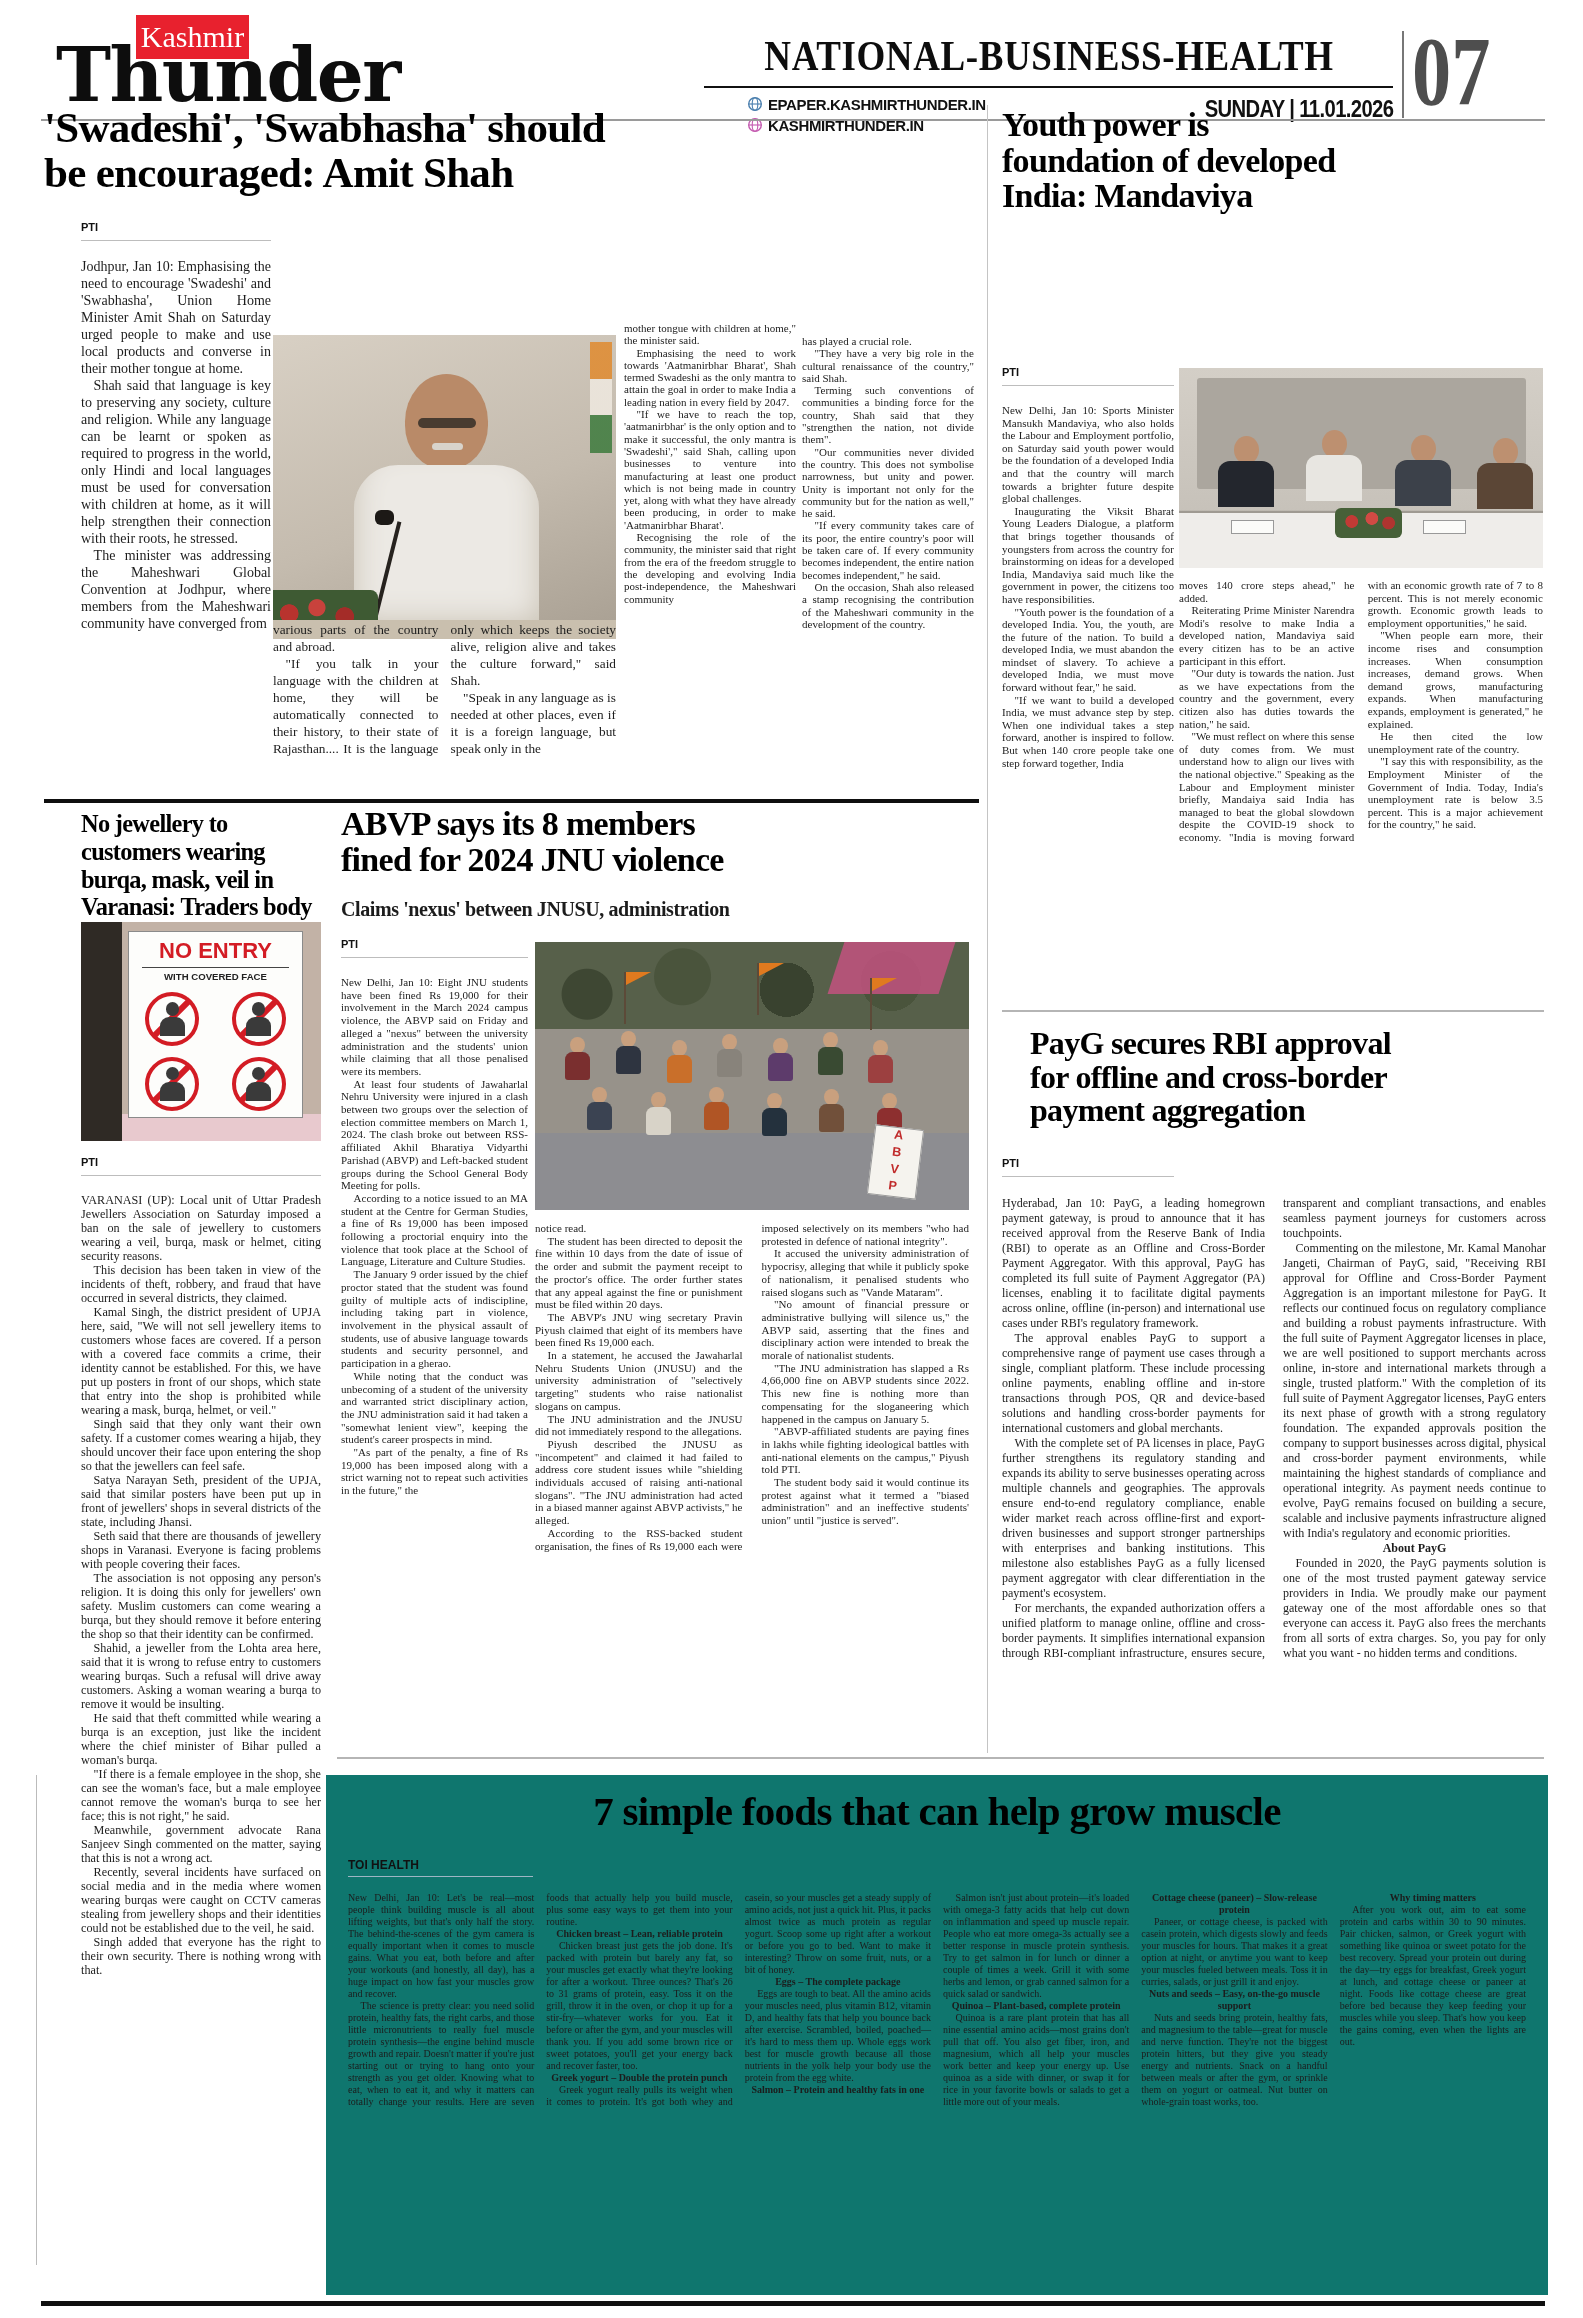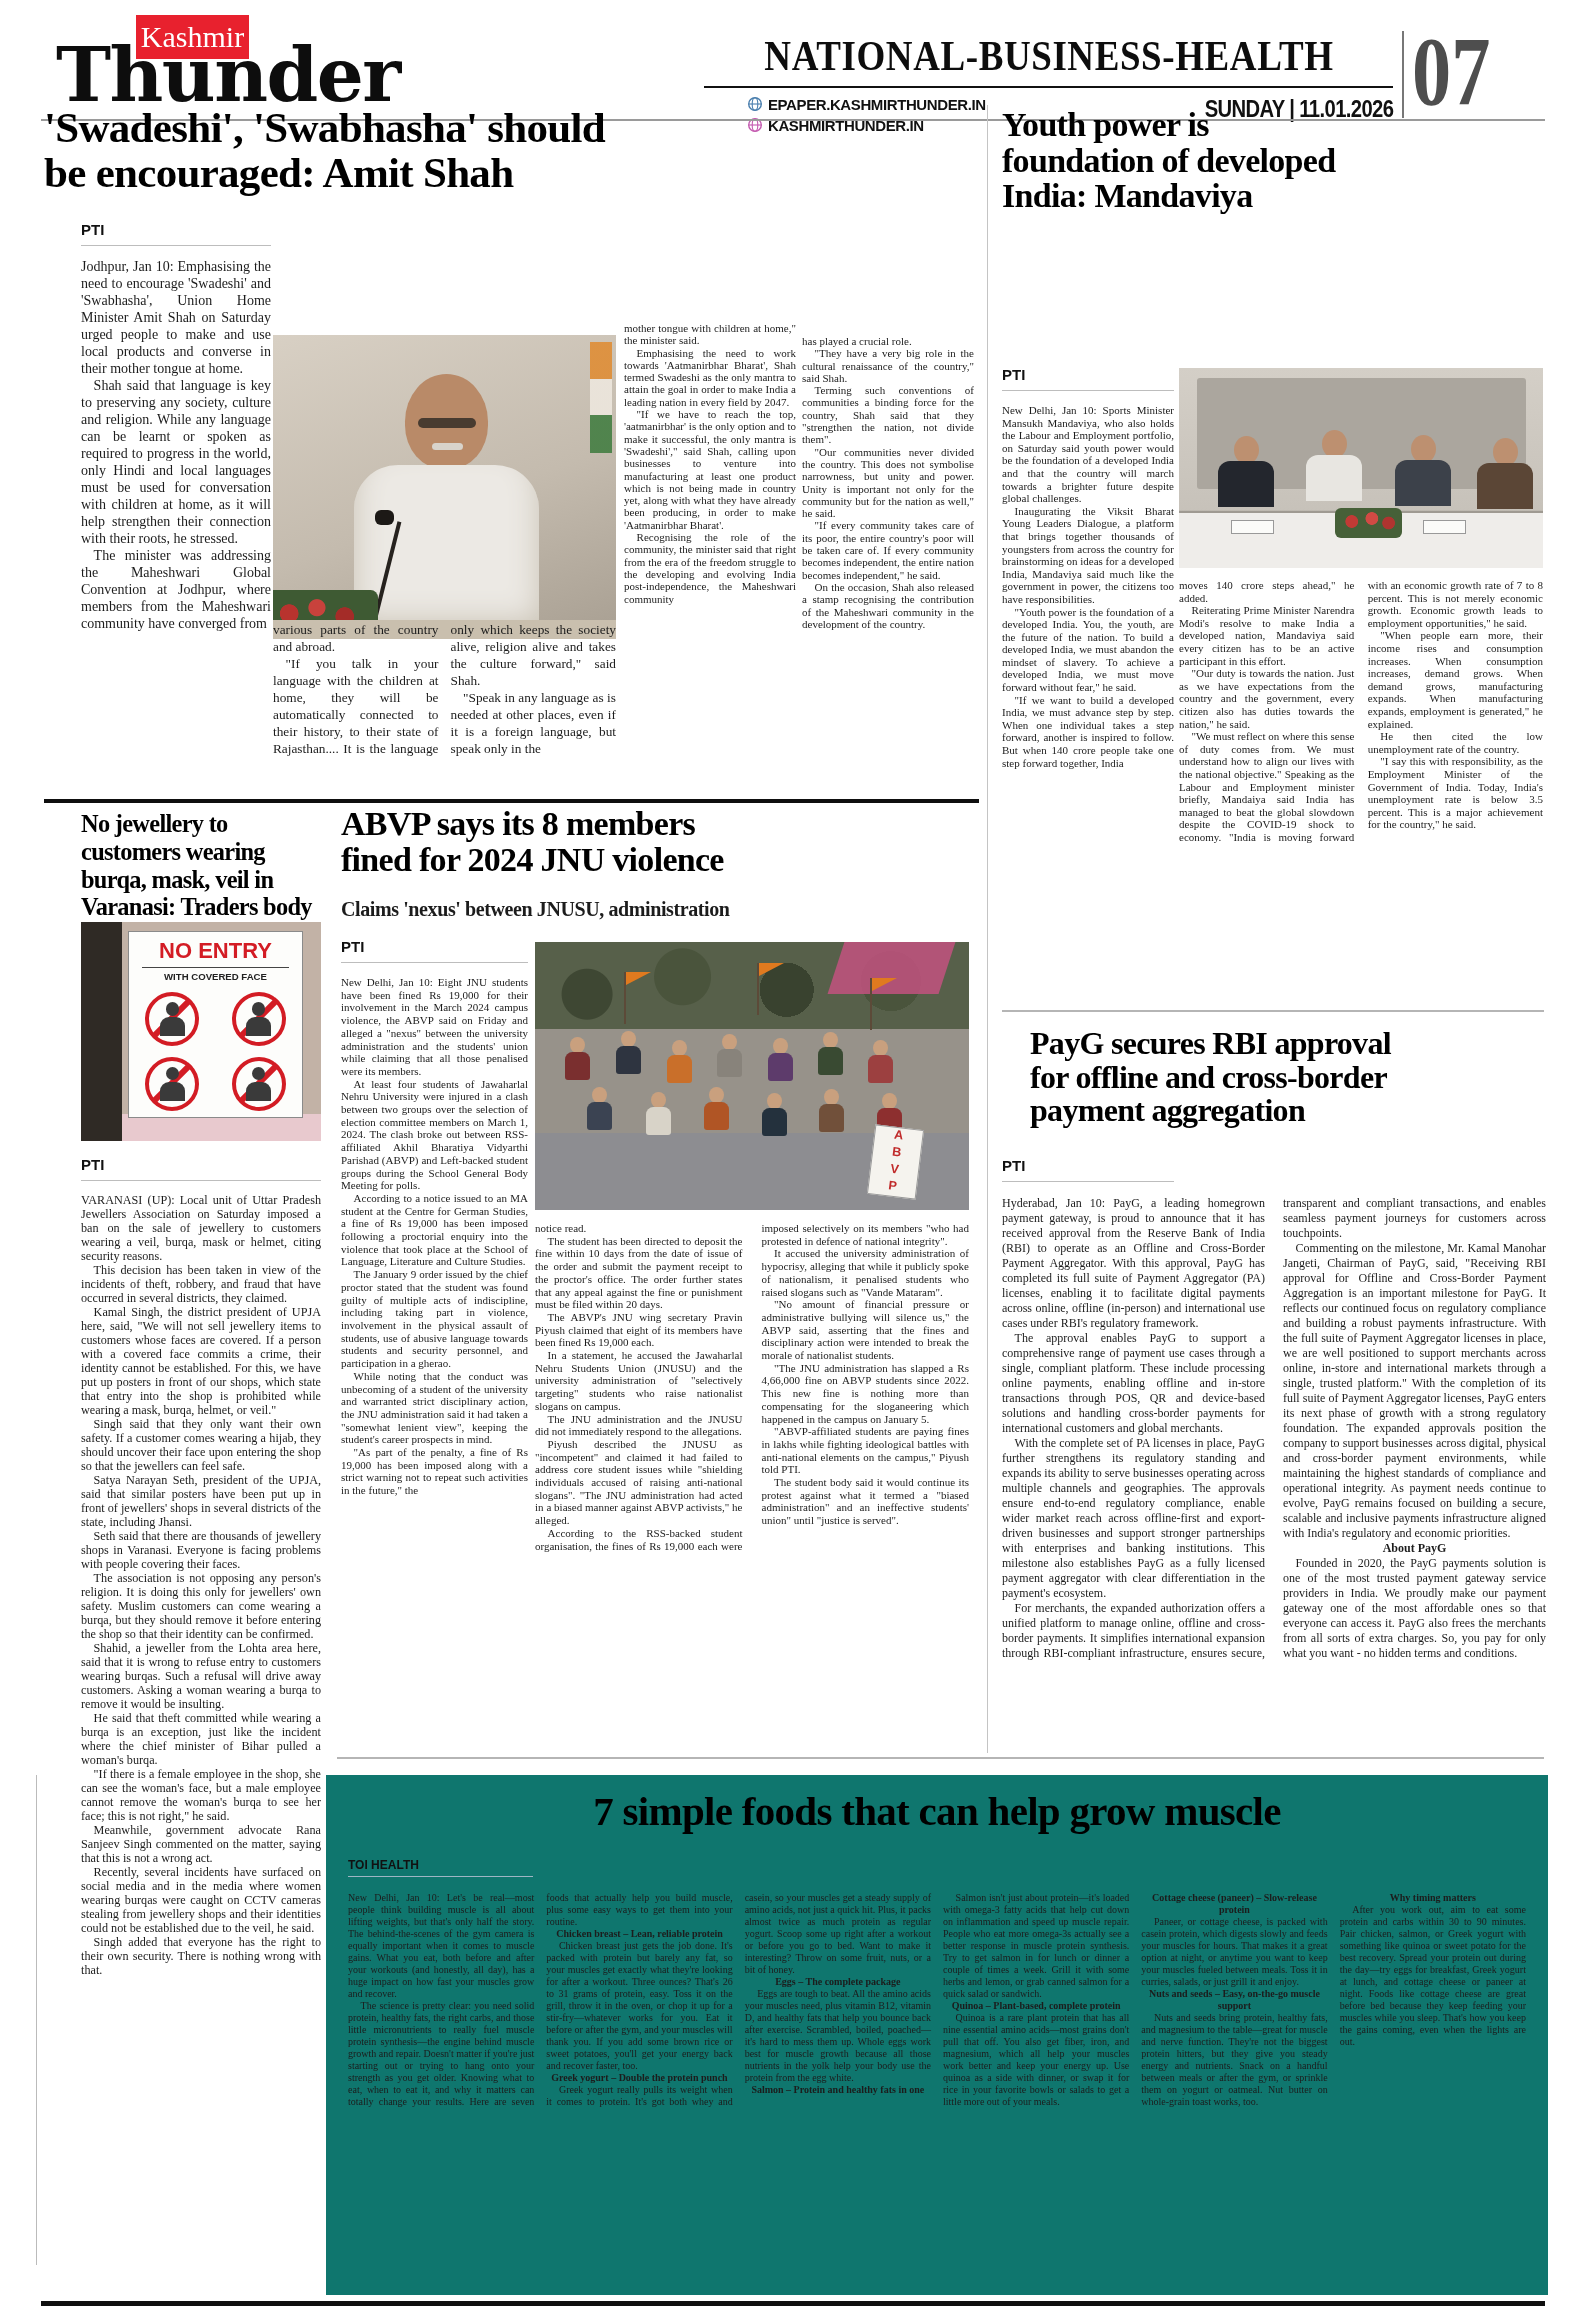--- a/index.html
+++ b/index.html
@@ -16,21 +16,21 @@
   .hdr-links .row{display:flex;align-items:center;gap:6px;margin-bottom:4.4px;}
   .hdr-date{font-family:"Liberation Sans",sans-serif;font-size:23px;font-weight:bold;letter-spacing:-0.7px;transform:scaleX(.88);transform-origin:right;color:#111;white-space:nowrap;}
   .pageno{font-family:"Liberation Serif",serif;font-size:98px;font-weight:bold;color:#4e4e4e;line-height:1;transform:scaleX(.8);transform-origin:left;}
   .vline{background:#777;width:1.5px;}
   .gray-rule{background:#9a9a9a;height:1.5px;}
   .thin-rule{background:#b5b5b5;height:1.5px;}
   .black-rule{background:#0f0f0f;}
 
   
   .headline{font-weight:bold;line-height:1.05;color:#000;white-space:pre-line;letter-spacing:-0.7px;}
-  .byline{font-family:"Liberation Sans",sans-serif;font-weight:bold;font-size:15px;letter-spacing:0;color:#111;border-bottom:1.5px solid #bdbdbd;padding-bottom:6.7px;}
+  .byline{font-family:"Liberation Sans",sans-serif;font-weight:bold;font-size:11px;letter-spacing:0;color:#111;border-bottom:1.5px solid #bdbdbd;padding-bottom:6.7px;}
   .bt{overflow:hidden;}
   .bt p{margin:0;text-align:justify;text-indent:12.6px;}
   .bt p:first-child{text-indent:0;}
   .bt p.hd{font-weight:bold;text-align:center;text-indent:0;}
   .cols2{column-count:2;}
   .shah1{font-size:14px;line-height:17px;}
   .shahmid{font-size:13.3px;line-height:17px;column-gap:12px;}
   .shahsm{font-size:11px;line-height:12.3px;}
   .mand{font-size:11px;line-height:12.6px;}
   .abvp{font-size:11px;line-height:12.7px;}

